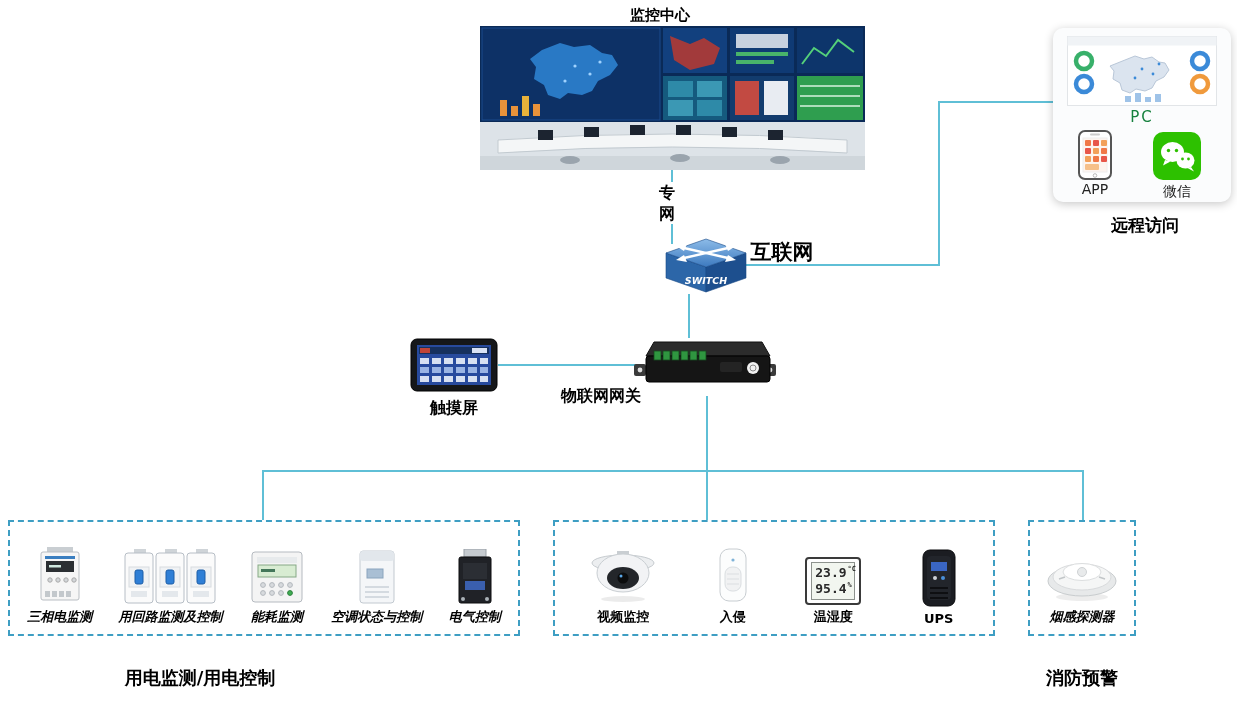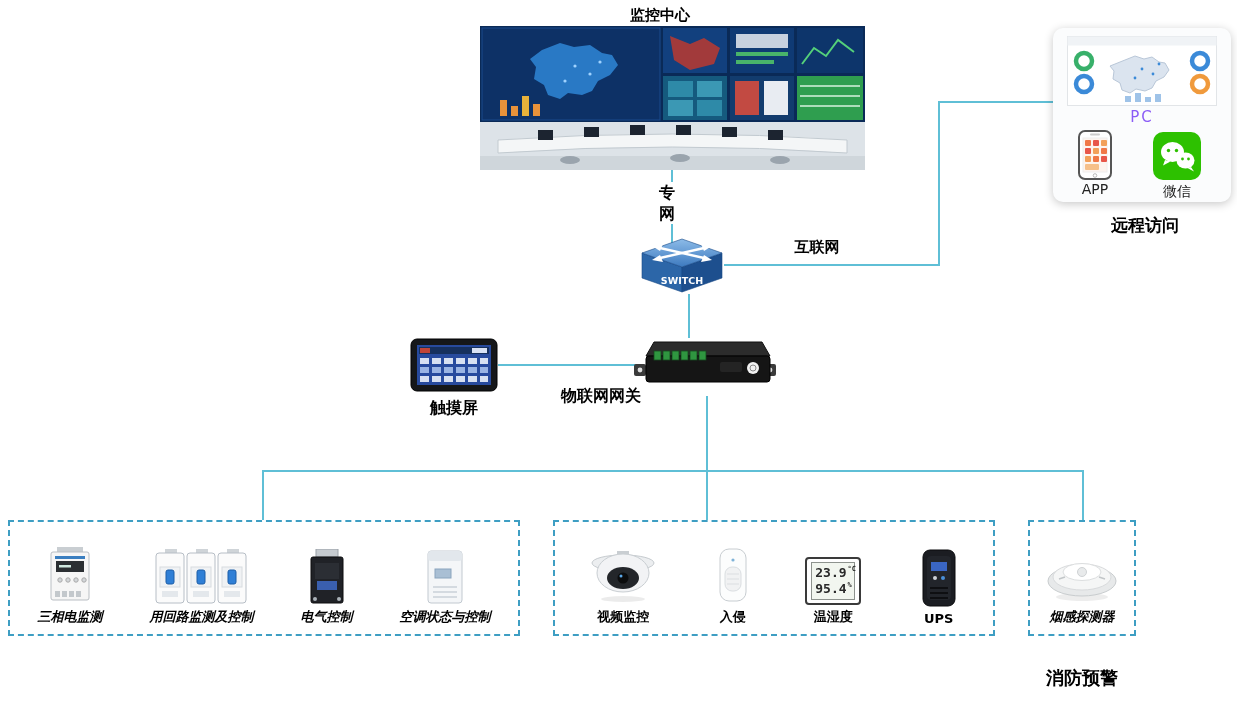--- a/index.html
+++ b/index.html
@@ -7,21 +7,21 @@
           font-family:"DejaVu Sans","Liberation Sans",sans-serif;color:#000;}
   .line{position:absolute;background:#5fbfd6;}
   .lbl{position:absolute;font-weight:bold;}
   .abs{position:absolute;}
   .ctr{text-align:center;}
 
   
   .remote-card{position:absolute;left:1053px;top:28px;width:178px;height:174px;
                background:#fbfcfd;border-radius:10px;box-shadow:0 2px 10px rgba(0,0,0,.22);}
   .remote-card .pc-label{position:absolute;left:0;top:80px;width:178px;text-align:center;
-               font-size:15px;letter-spacing:2px;color:#8b5cf6;}
+               font-size:15px;letter-spacing:2px;color:#15803d;}
   .remote-card .icon-label{position:absolute;font-size:14px;color:#222;text-align:center;}
 
   
   .vlabel{position:absolute;width:20px;word-break:break-all;line-height:21px;text-align:center;
           font-weight:bold;font-size:16px;background:#fff;z-index:3;}
 
   
   .gbox{position:absolute;border:2px dashed #3e9ec3;display:flex;align-items:flex-end;
         justify-content:space-around;padding:8px 4px 8px;box-sizing:border-box;}
   .dev{display:flex;flex-direction:column;align-items:center;}
@@ -105,21 +105,21 @@
       </g>
       <rect x="0" y="130" width="385" height="14" fill="#cfd6db"></rect>
       <ellipse cx="90" cy="134" rx="10" ry="4" fill="#9aa4ad"></ellipse>
       <ellipse cx="200" cy="132" rx="10" ry="4" fill="#9aa4ad"></ellipse>
       <ellipse cx="300" cy="134" rx="10" ry="4" fill="#9aa4ad"></ellipse>
     </svg>
   </div>
 
   <div class="vlabel" style="left:657px;top:182px;">专网</div>
 
-  <div class="abs" style="left:638px;top:236px;width:88px;height:60px;">
+  <div class="abs" style="left:662px;top:236px;width:88px;height:60px;font-style:italic;">
     <svg width="88" height="60" viewBox="0 0 88 60">
       <defs>
         <linearGradient id="swg" x1="0" y1="0" x2="0" y2="1">
           <stop offset="0" stop-color="#8cbbe8"></stop>
             <stop offset="1" stop-color="#3d7abf"></stop>
         </linearGradient>
       </defs>
       <polygon points="4,17 44,31 44,56 4,42" fill="#2c66a8" stroke="#1a4a86" stroke-width="0.6"></polygon>
       <polygon points="44,31 84,17 84,42 44,56" fill="#1d4f8e" stroke="#1a4a86" stroke-width="0.6"></polygon>
       <polygon points="44,3 84,17 44,31 4,17" fill="url(#swg)" stroke="#1a4a86" stroke-width="0.6"></polygon>
@@ -130,21 +130,21 @@
       <g fill="#fff">
         <polygon points="74,24 63,26 66,19"></polygon>
         <polygon points="14,10 25,8 22,15"></polygon>
         <polygon points="74,10 63,8 66,15"></polygon>
         <polygon points="14,24 25,26 22,19"></polygon>
       </g>
       <text x="44" y="48" text-anchor="middle" font-size="9.5" font-weight="bold" fill="#fff">SWITCH</text>
     </svg>
   </div>
 
-  <div class="lbl ctr" style="left:777px;top:238px;width:80px;font-size:15px;">互联网</div>
+  <div class="lbl ctr" style="left:742px;top:238px;width:80px;font-size:21px;">互联网</div>
 
   <div class="remote-card">
     <div class="abs" style="left:14px;top:8px;">
       <svg width="150" height="70" viewBox="0 0 150 70">
         <rect x="0.5" y="0.5" width="149" height="69" fill="#fff" stroke="#e2e5e8"></rect>
         <rect x="0.5" y="0.5" width="149" height="9" fill="#f0f3f6"></rect>
         <circle cx="17" cy="25" r="8" fill="none" stroke="#38b06a" stroke-width="4.5"></circle>
         <circle cx="17" cy="48" r="8" fill="none" stroke="#3b8ad8" stroke-width="4.5"></circle>
         <circle cx="133" cy="25" r="8" fill="none" stroke="#3b8ad8" stroke-width="4.5"></circle>
         <circle cx="133" cy="48" r="8" fill="none" stroke="#f09a3c" stroke-width="4.5"></circle>
@@ -299,43 +299,62 @@
             <rect x="67" y="18" width="20" height="20" fill="#f0f2f4" stroke="#d8dce0"></rect>
             <rect x="73" y="21" width="8" height="14" rx="2" fill="#2f7fd6" stroke="#1d5ea8"></rect>
             <rect x="69" y="42" width="16" height="6" fill="#e4e8ec"></rect>
           </g>
         </svg>
       </div>
       <div class="dl">用回路监测及控制</div>
     </div>
     <div class="dev">
       <div class="ic">
+        <svg width="56" height="56" viewBox="0 0 56 56">
+          <rect x="3" y="3" width="50" height="50" rx="3" fill="#f4f4f4" stroke="#b5bac0"></rect>
+          <rect x="8" y="8" width="40" height="6" fill="#e7eaec"></rect>
+          <rect x="9" y="16" width="38" height="12" fill="#d8ecd2" stroke="#86a886"></rect>
+          <rect x="12" y="20" width="14" height="3" fill="#44775a"></rect>
+          <circle cx="14" cy="36" r="2.4" fill="#d7dadd" stroke="#b3b8bd"></circle>
+            <circle cx="23" cy="36" r="2.4" fill="#d7dadd" stroke="#b3b8bd"></circle>
+          <circle cx="32" cy="36" r="2.4" fill="#d7dadd" stroke="#b3b8bd"></circle>
+            <circle cx="41" cy="36" r="2.4" fill="#d7dadd" stroke="#b3b8bd"></circle>
+          <circle cx="14" cy="44" r="2.4" fill="#d7dadd" stroke="#b3b8bd"></circle>
+            <circle cx="23" cy="44" r="2.4" fill="#d7dadd" stroke="#b3b8bd"></circle>
+          <circle cx="32" cy="44" r="2.4" fill="#d7dadd" stroke="#b3b8bd"></circle>
+            <circle cx="41" cy="44" r="2.4" fill="#3fae52" stroke="#2c7e3c"></circle>
+        </svg>
+      </div>
+      <div class="dl">能耗监测</div>
+    </div>
+    <div class="dev">
+      <div class="ic">
+        <svg width="44" height="56" viewBox="0 0 44 56">
+          <rect x="5" y="2" width="34" height="52" rx="3" fill="#f4f6f8" stroke="#c2c9d0"></rect>
+          <rect x="5" y="2" width="34" height="10" rx="3" fill="#e2e7ec"></rect>
+          <rect x="12" y="20" width="16" height="9" fill="#a9bfd4" stroke="#8aa4bd"></rect>
+          <line x1="10" y1="38" x2="34" y2="38" stroke="#d4dae0" stroke-width="2"></line>
+          <line x1="10" y1="43" x2="34" y2="43" stroke="#d4dae0" stroke-width="2"></line>
+          <line x1="10" y1="48" x2="34" y2="48" stroke="#d4dae0" stroke-width="2"></line>
+        </svg>
+      </div>
+      <div class="dl">空调状态与控制</div>
+    </div>
+    <div class="dev">
+      <div class="ic">
         <svg width="50" height="56" viewBox="0 0 50 56">
           <rect x="14" y="0" width="22" height="8" fill="#c6cbd0" stroke="#9aa1a8"></rect>
           <rect x="9" y="8" width="32" height="46" rx="2" fill="#202227" stroke="#0c0d0f"></rect>
           <rect x="13" y="14" width="24" height="16" fill="#2b2e34"></rect>
           <rect x="15" y="32" width="20" height="9" fill="#3a5fae"></rect>
           <circle cx="13" cy="50" r="2" fill="#aab2b8"></circle>
             <circle cx="37" cy="50" r="2" fill="#aab2b8"></circle>
         </svg>
       </div>
       <div class="dl">电气控制</div>
-    </div>
-    <div class="dev">
-      <div class="ic">
-        <svg width="44" height="56" viewBox="0 0 44 56">
-          <rect x="5" y="2" width="34" height="52" rx="3" fill="#f4f6f8" stroke="#c2c9d0"></rect>
-          <rect x="5" y="2" width="34" height="10" rx="3" fill="#e2e7ec"></rect>
-          <rect x="12" y="20" width="16" height="9" fill="#a9bfd4" stroke="#8aa4bd"></rect>
-          <line x1="10" y1="38" x2="34" y2="38" stroke="#d4dae0" stroke-width="2"></line>
-          <line x1="10" y1="43" x2="34" y2="43" stroke="#d4dae0" stroke-width="2"></line>
-          <line x1="10" y1="48" x2="34" y2="48" stroke="#d4dae0" stroke-width="2"></line>
-        </svg>
-      </div>
-      <div class="dl">空调状态与控制</div>
     </div>
   </div>
 
   <div class="gbox" style="left:553px;top:520px;width:442px;height:116px;">
     <div class="dev">
       <div class="ic">
         <svg width="74" height="54" viewBox="0 0 74 54">
           <rect x="31" y="0" width="12" height="5" fill="#c9ced2"></rect>
           <ellipse cx="37" cy="12" rx="31" ry="8" fill="#eceef0" stroke="#c6cbcf"></ellipse>
           <ellipse cx="37" cy="22" rx="26" ry="19" fill="#f2f3f5" stroke="#c9ced2"></ellipse>
@@ -404,15 +423,16 @@
           <ellipse cx="39" cy="21" rx="19" ry="8.5" fill="#ffffff" stroke="#dcdedf"></ellipse>
           <circle cx="39" cy="21" r="4.5" fill="#e8eaeb" stroke="#cfd2d4"></circle>
           <line x1="16" y1="28" x2="22" y2="26" stroke="#c2c6c8" stroke-width="1.5"></line>
           <line x1="62" y1="28" x2="56" y2="26" stroke="#c2c6c8" stroke-width="1.5"></line>
         </svg>
       </div>
       <div class="dl">烟感探测器</div>
     </div>
   </div>
 
+  <div class="gtitle" style="left:28px;top:666px;width:344px;">用电监测/用电控制</div>
   <div class="gtitle" style="left:1018px;top:666px;width:128px;">消防预警</div>
 
 </div>
 
 </body></html>

